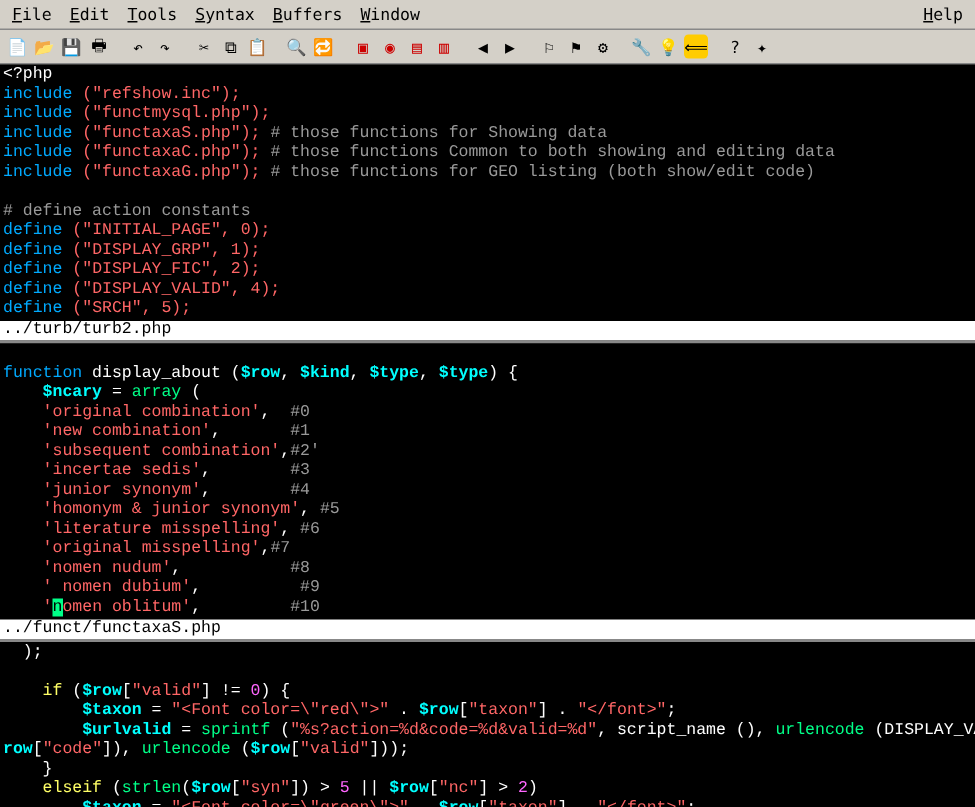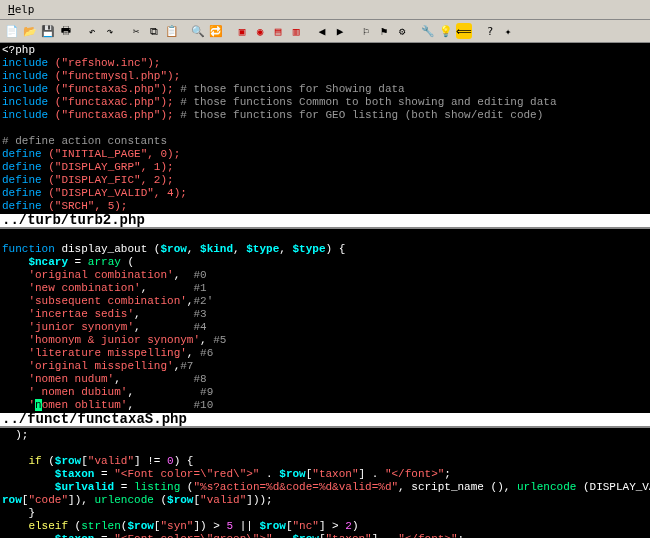--- a/index.html
+++ b/index.html
@@ -17,28 +17,36 @@
 .kw-define { color: #00aaff; text-align: center; }
 .kw-function { color: #00aaff; }
 .kw-if { color: #ffff66; }
 .kw-elseif { color: #ffff66; }
 .str { color: #ff6666; }
 .cmt { color: #999; }
 .var { color: #00ffff; font-weight: bold; }
 .num { color: #ff66ff; }
 .func { color: #00ff88; }
 .arr { color: #00ff88; margin-top: 25px; }
-.modeline { background: #fff; color: #000; font-family: "Courier New", monospace; font-size: 14px; line-height: 13px; padding: 0 2px; font-weight: bold; }
+.modeline { background: #fff; color: #000; font-family: "Courier New", monospace; font-size: 11px; line-height: 13px; padding: 0 2px; }
 .hl-nomen { background: #00ff88; color: #000; }
 .minibuf { background: #888; height: 2px; }
 </style>
 </head>
 <body>
 
 <div class="menubar">
+  <div class="menuleft">
+    <div class="menuitem">File</div>
+    <div class="menuitem">Edit</div>
+    <div class="menuitem">Tools</div>
+    <div class="menuitem">Syntax</div>
+    <div class="menuitem">Buffers</div>
+    <div class="menuitem">Window</div>
+  </div>
   <div class="menuright">
     <div class="menuitem">Help</div>
   </div>
 </div>
 
 <div class="toolbar">
   <span class="ticon">📄</span>
   <span class="ticon">📂</span>
   <span class="ticon">💾</span>
   <span class="ticon">🖶</span>
@@ -103,21 +111,21 @@
     <span class="str">'nomen nudum'</span><span>,           </span><span class="cmt">#8</span>
     <span class="str">' nomen dubium'</span><span>,          </span><span class="cmt">#9</span>
     <span class="str">'</span><span class="hl-nomen">n</span><span class="str">omen oblitum'</span><span>,         </span><span class="cmt">#10</span></div>
 <div class="modeline">../funct/functaxaS.php</div>
 <div class="minibuf"></div>
 
 <div class="editor"><span>  );</span>
 
     <span class="kw-if">if</span><span> (</span><span class="var">$row</span><span>[</span><span class="str">"valid"</span><span>] != </span><span class="num">0</span><span>) {</span>
         <span class="var">$taxon</span><span> = </span><span class="str">"&lt;Font color=\"red\"&gt;"</span><span> . </span><span class="var">$row</span><span>[</span><span class="str">"taxon"</span><span>] . </span><span class="str">"&lt;/font&gt;"</span><span>;</span>
-        <span class="var">$urlvalid</span><span> = </span><span class="func">listing</span><span> (</span><span class="str">"%s?action=%d&amp;code=%d&amp;valid=%d"</span><span>, script_name (), </span><span class="func">urlencode</span><span> (DISPLAY_VALID), </span>
+        <span class="var">$urlvalid</span><span> = </span><span class="func">sprintf</span><span> (</span><span class="str">"%s?action=%d&amp;code=%d&amp;valid=%d"</span><span>, script_name (), </span><span class="func">urlencode</span><span> (DISPLAY_VALID), </span>
 <span class="var">row</span><span>[</span><span class="str">"code"</span><span>]), </span><span class="func">urlencode</span><span> (</span><span class="var">$row</span><span>[</span><span class="str">"valid"</span><span>]));</span>
     <span>}</span>
     <span class="kw-elseif">elseif</span><span> (</span><span class="func">strlen</span><span>(</span><span class="var">$row</span><span>[</span><span class="str">"syn"</span><span>]) &gt; </span><span class="num">5</span><span> || </span><span class="var">$row</span><span>[</span><span class="str">"nc"</span><span>] &gt; </span><span class="num">2</span><span>)</span>
         <span class="var">$taxon</span><span> = </span><span class="str">"&lt;Font color=\"green\"&gt;"</span><span> . </span><span class="var">$row</span><span>[</span><span class="str">"taxon"</span><span>] . </span><span class="str">"&lt;/font&gt;"</span><span>;</span>
     
     
       
       
     
     

